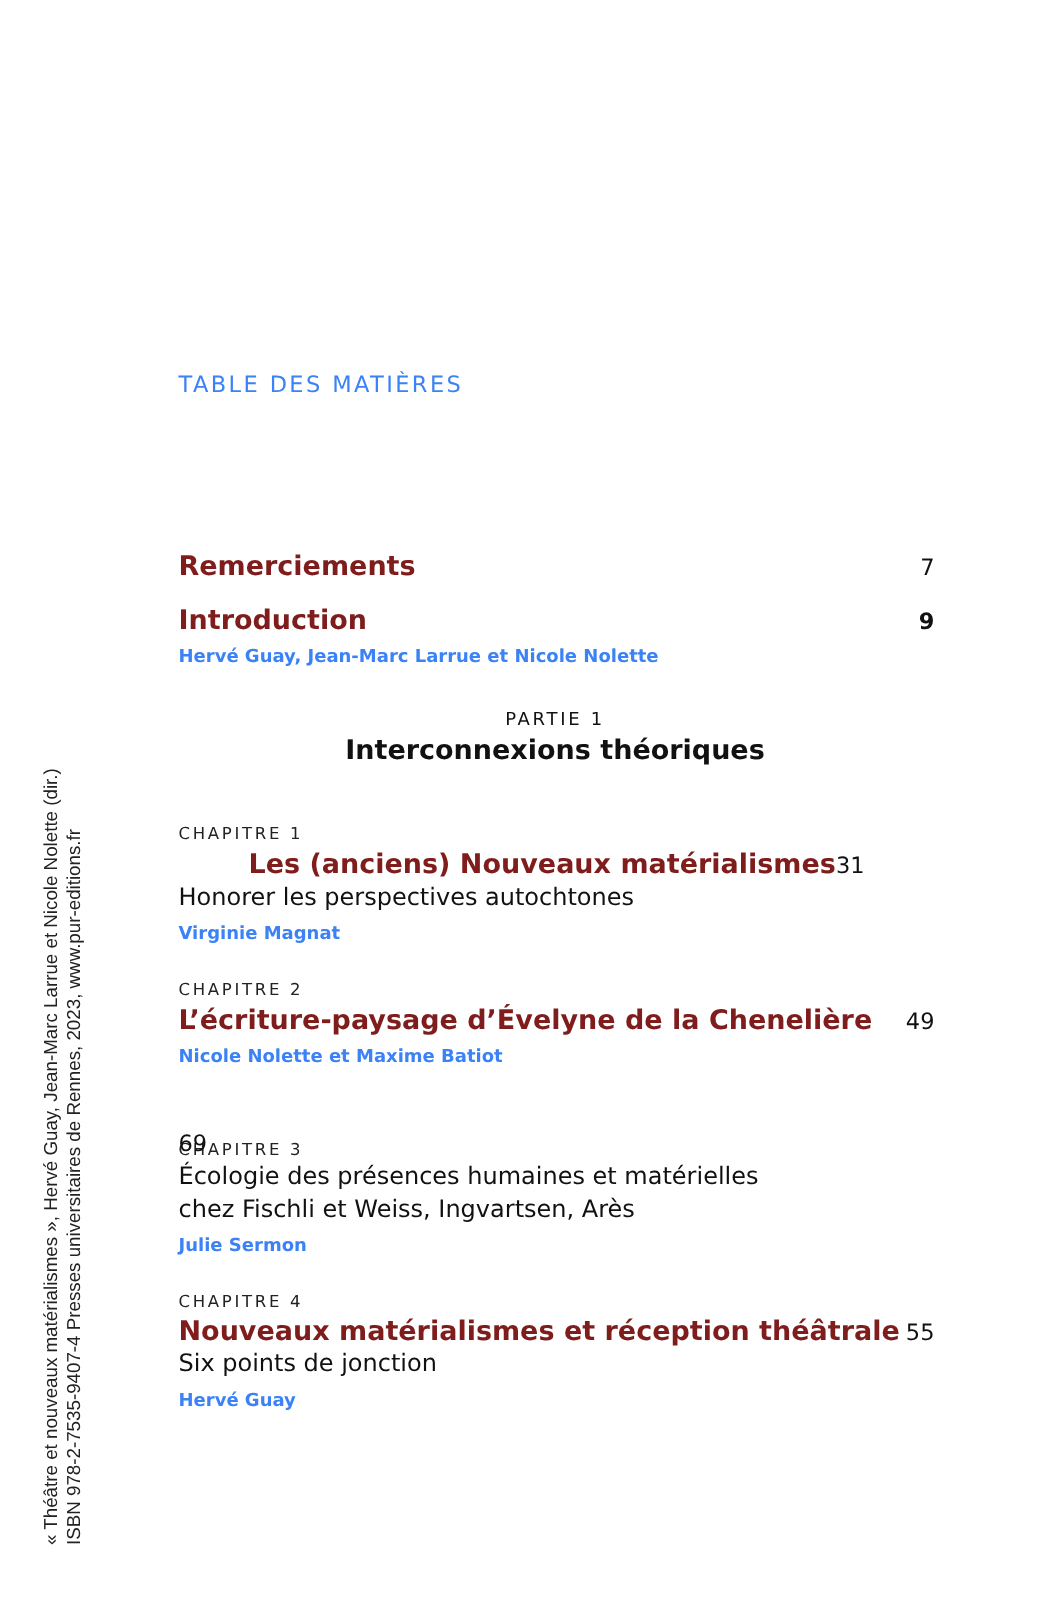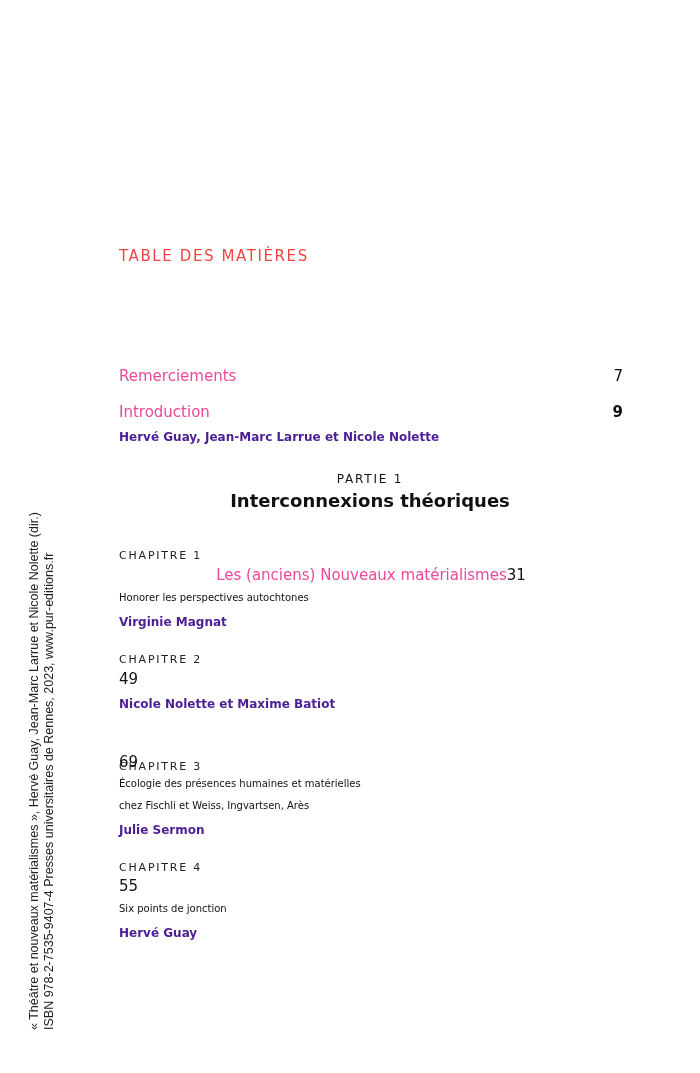--- a/index.html
+++ b/index.html
@@ -4,48 +4,48 @@
   <style>
     html, body { margin: 0; padding: 0; background: #ffffff; }
     body {
       width: 700px; height: 1073px; position: relative; overflow: hidden;
       font-family: "DejaVu Sans", "Liberation Sans", sans-serif;
       color: #111111;
     }
     .page-heading {
       position: absolute; left: 119px; top: 247px;
       font-size: 15px; letter-spacing: 1.6px; font-weight: normal;
-      margin: 0; color: #ef4444;
+      margin: 0; color: #3b82f6;
     }
     .toc-row {
       position: absolute; left: 119px; width: 504px;
       display: flex; justify-content: space-between; align-items: baseline;
     }
-    .toc-title-bold { font-size: 15px; font-weight: normal; color: #ec4899; }
+    .toc-title-bold { font-size: 18px; font-weight: bold; color: #7f1d1d; }
     .toc-page { font-size: 15px; color: #111; }
     .toc-page.bold { font-weight: bold; }
     .toc-authors {
       position: absolute; left: 119px;
-      font-size: 12px; font-weight: bold; color: #4c1d95;
+      font-size: 12px; font-weight: bold; color: #3b82f6;
     }
     .part-label {
       position: absolute; left: 0; width: 740px; text-align: center;
       font-size: 12px; letter-spacing: 1.8px; color: #111;
     }
     .part-title {
       position: absolute; left: 0; width: 740px; text-align: center;
       font-size: 18px; font-weight: bold; color: #111;
     }
     .chapter-label {
       position: absolute; left: 119px;
       font-size: 11px; letter-spacing: 1.8px; color: #222;
     }
     .chapter-sub {
       position: absolute; left: 119px;
-      font-size: 10px; line-height: 22px; color: #111;
+      font-size: 16px; line-height: 22px; color: #111;
     }
     .side-note {
       position: absolute; left: 27px; top: 1030px;
       transform-origin: 0 0; transform: rotate(-90deg);
       font-family: "Liberation Sans", sans-serif;
       font-size: 12.5px; line-height: 15px; color: #222;
       white-space: nowrap;
     }
   </style>
 </head>
@@ -70,34 +70,36 @@
 <div class="chapter-label" style="top:549px;text-align:center;">CHAPITRE 1</div>
 <div class="toc-row" style="top:566px;justify-content:center;">
   <span class="toc-title-bold">Les (anciens) Nouveaux matérialismes</span>
   <span class="toc-page">31</span>
 </div>
 <div class="chapter-sub" style="top:587px;">Honorer les perspectives autochtones</div>
 <div class="toc-authors" style="top:615px;">Virginie Magnat</div>
 
 <div class="chapter-label" style="top:653px;">CHAPITRE 2</div>
 <div class="toc-row" style="top:670px;">
+  <span class="toc-title-bold">L’écriture-paysage d’Évelyne de la Chenelière</span>
   <span class="toc-page">49</span>
 </div>
 <div class="toc-authors" style="top:697px;">Nicole Nolette et Maxime Batiot</div>
 
 <div class="chapter-label" style="top:760px;">CHAPITRE 3</div>
 <div class="toc-row" style="top:753px;">
   <span class="toc-page">69</span>
 </div>
 <div class="chapter-sub" style="top:773px;">Écologie des présences humaines et matérielles</div>
 <div class="chapter-sub" style="top:795px;">chez Fischli et Weiss, Ingvartsen, Arès</div>
 <div class="toc-authors" style="top:823px;">Julie Sermon</div>
 
 <div class="chapter-label" style="top:861px;">CHAPITRE 4</div>
 <div class="toc-row" style="top:877px;">
+  <span class="toc-title-bold">Nouveaux matérialismes et réception théâtrale</span>
   <span class="toc-page">55</span>
 </div>
 <div class="chapter-sub" style="top:898px;">Six points de jonction</div>
 <div class="toc-authors" style="top:926px;">Hervé Guay</div>
 
 <div class="side-note">
   <div>« Théâtre et nouveaux matérialismes », Hervé Guay, Jean-Marc Larrue et Nicole Nolette (dir.)</div>
   <div>ISBN 978-2-7535-9407-4 Presses universitaires de Rennes, 2023, www.pur-editions.fr</div>
 </div>
 

